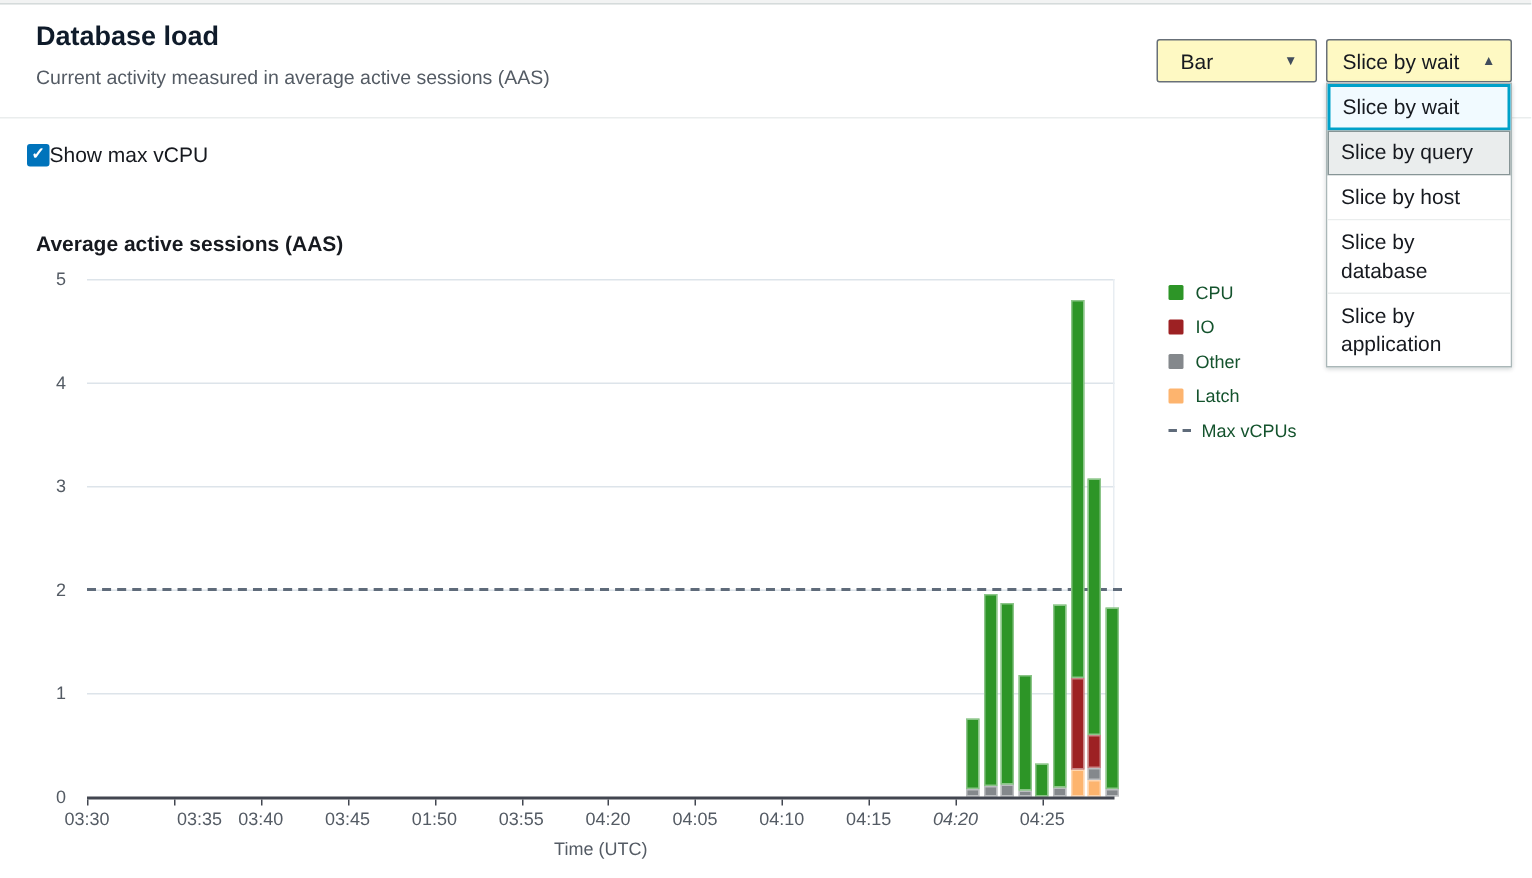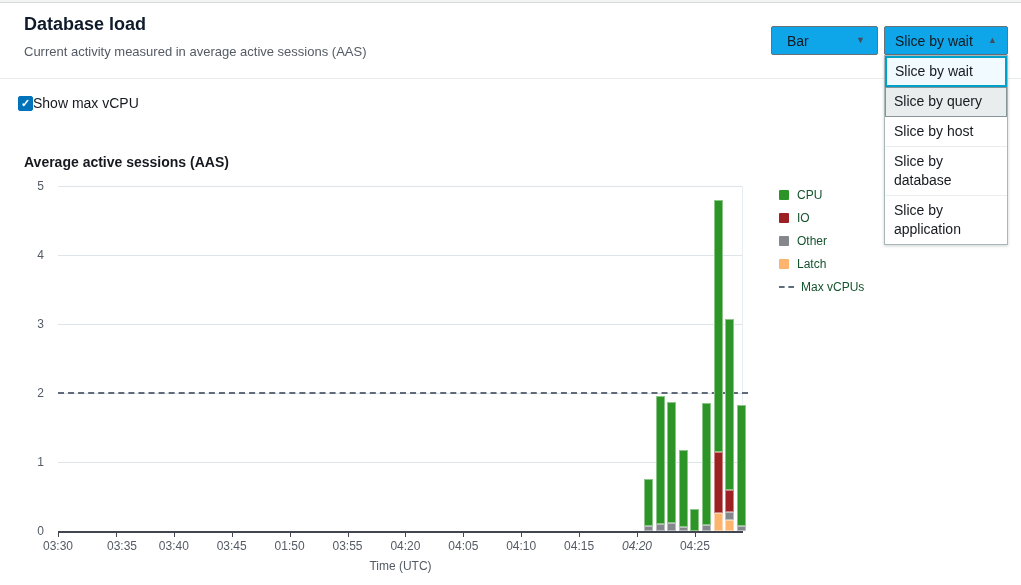--- a/index.html
+++ b/index.html
@@ -8,21 +8,21 @@
   .page { position:relative; width:936px; height:585px; background:#fff; }
 
   .top-strip { position:absolute; left:0; top:0; width:1021px; height:3px;
     background:#f2f3f3; border-bottom:1px solid #d5dbdb; }
 
   .page-title { position:absolute; left:24px; top:14px; font-size:18px; font-weight:bold; color:#0f1b2a; }
   .page-subtitle { position:absolute; left:24px; top:44px; font-size:13px; color:#545b64; }
   .header-divider { position:absolute; left:0; top:78px; width:1021px; height:1px; background:#eaeded; }
 
   
-  .select { position:absolute; top:26px; height:29px; background:#0ea5e9;
+  .select { position:absolute; top:26px; height:29px; background:#fef9c3;
     border:1px solid #687078; border-radius:2px; display:flex; align-items:center;
     justify-content:space-between; font-size:14px; color:#16191f; cursor:pointer; }
   .select-bar { left:771px; width:107px; padding:0 12px 0 15px; }
   .select-slice { left:884px; width:124px; padding:0 10px 0 10px; }
   .caret { font-size:9px; color:#414d5c; line-height:1; }
 
   .dropdown-panel { position:absolute; left:884px; top:55px; width:124px; background:#fff;
     border:1px solid #aab7b8; box-shadow:0 1px 3px rgba(0,28,36,0.2); z-index:40; }
   .opt { padding:5px 9px; font-size:14px; line-height:19px; color:#16191f;
     border-bottom:1px solid #eaeded; cursor:pointer; background:#fff; }
@@ -118,21 +118,21 @@
       <div class="bar-seg" style="left: 725.1px; top: 520px; width: 9px; height: 11px; background: rgb(253, 180, 110);"></div>
       <div class="bar-seg" style="left: 725.1px; top: 511.7px; width: 9px; height: 8.3px; background: rgb(132, 136, 140);"></div>
       <div class="bar-seg" style="left: 725.1px; top: 490.3px; width: 9px; height: 21.4px; background: rgb(157, 33, 35);"></div>
       <div class="bar-seg" style="left: 725.1px; top: 318.5px; width: 9px; height: 171.8px; background: rgb(45, 149, 39);"></div>
       <div class="bar-seg" style="left: 736.7px; top: 526.2px; width: 9px; height: 4.8px; background: rgb(132, 136, 140);"></div>
       <div class="bar-seg" style="left: 736.7px; top: 405.4px; width: 9px; height: 120.8px; background: rgb(45, 149, 39);"></div>
       <div class="axis-line" style="left: 58px; top: 531px; width: 685px; height: 2px;"></div>
       <div class="tick-mark" style="left: 58px; top: 533px;"></div>
       <div class="x-tick-label" style="left: 36px; top: 539px;">03:30</div>
       <div class="tick-mark" style="left: 115.9px; top: 533px;"></div>
-      <div class="x-tick-label" style="left: 100px; top: 539px;">03:35</div>
+      <div class="x-tick-label" style="left: 111px; top: 539px;">03:35</div>
       <div class="tick-mark" style="left: 173.8px; top: 533px;"></div>
       <div class="x-tick-label" style="left: 151.8px; top: 539px;">03:40</div>
       <div class="tick-mark" style="left: 231.7px; top: 533px;"></div>
       <div class="x-tick-label" style="left: 209.7px; top: 539px;">03:45</div>
       <div class="tick-mark" style="left: 289.6px; top: 533px;"></div>
       <div class="x-tick-label" style="left: 267.6px; top: 539px;">01:50</div>
       <div class="tick-mark" style="left: 347.5px; top: 533px;"></div>
       <div class="x-tick-label" style="left: 325.5px; top: 539px;">03:55</div>
       <div class="tick-mark" style="left: 405.4px; top: 533px;"></div>
       <div class="x-tick-label" style="left: 383.4px; top: 539px;">04:20</div>

